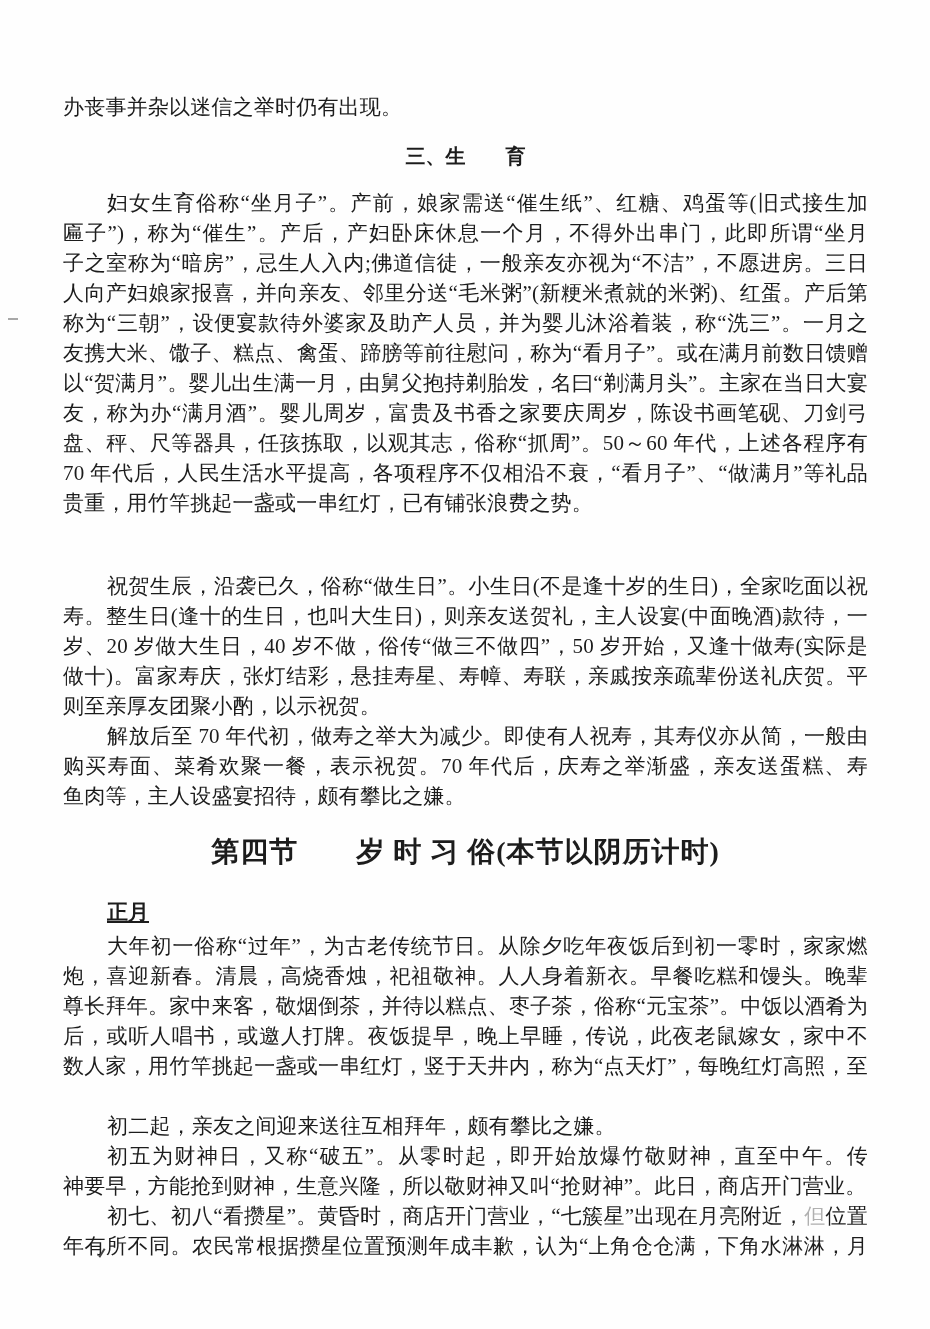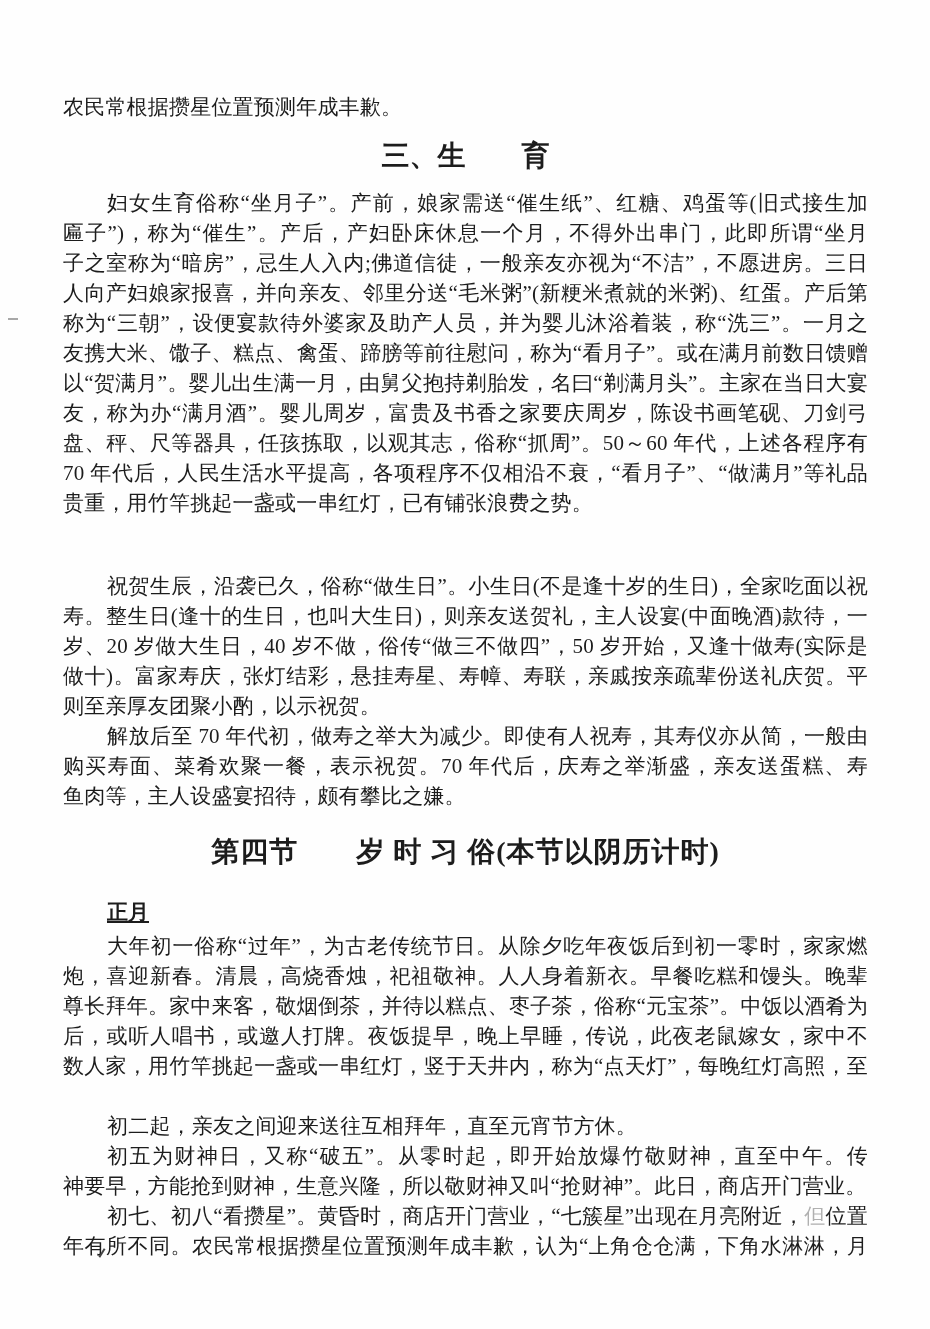--- a/index.html
+++ b/index.html
@@ -18,21 +18,21 @@
     height:30px;
     overflow:hidden;
     text-align:justify;
     text-align-last:justify;
     letter-spacing:0.2px;
   }
   .line.last { text-align:left; text-align-last:left; }
   .indent { text-indent:44px; }
   .h2 {
     font-family:"Liberation Sans","DejaVu Sans",sans-serif;
-    font-size:28px; font-weight:bold;
+    font-size:20px; font-weight:bold;
     text-align:center; text-align-last:center;
     line-height:32px;
   }
   .title1 {
     font-size:28px; font-weight:600;
     text-align:center; text-align-last:center;
     line-height:44px;
     letter-spacing:1px;
   }
   .subhead {
@@ -44,21 +44,21 @@
   }
   .faded { color:#b0b0b0; }
   .artifact { position:absolute; background:#999; }
 </style>
 </head>
 <body>
 
 <div class="page">
 
   <div class="col" style="top:92px;">
-    <div class="line last">农民常根据攒星位置预测年成丰歉。</div>
+    <div class="line last">办丧事并杂以迷信之举时仍有出现。</div>
   </div>
 
   <div class="col h2" style="top:140px;">三、生　　育</div>
 
   <div class="col" style="top:188px;">
     <div class="line indent">妇女生育俗称“坐月子”。产前，娘家需送“催生纸”、红糖、鸡蛋等(旧式接生加送“催生</div>
     <div class="line">匾子”)，称为“催生”。产后，产妇卧床休息一个月，不得外出串门，此即所谓“坐月子”。产</div>
     <div class="line">子之室称为“暗房”，忌生人入内;佛道信徒，一般亲友亦视为“不洁”，不愿进房。三日内，主</div>
     <div class="line">人向产妇娘家报喜，并向亲友、邻里分送“毛米粥”(新粳米煮就的米粥)、红蛋。产后第三天</div>
     <div class="line">称为“三朝”，设便宴款待外婆家及助产人员，并为婴儿沐浴着装，称“洗三”。一月之内，亲</div>
@@ -91,21 +91,21 @@
 
   <div class="col" style="top:931px;">
     <div class="line indent">大年初一俗称“过年”，为古老传统节日。从除夕吃年夜饭后到初一零时，家家燃放鞭</div>
     <div class="line">炮，喜迎新春。清晨，高烧香烛，祀祖敬神。人人身着新衣。早餐吃糕和馒头。晚辈向父母</div>
     <div class="line">尊长拜年。家中来客，敬烟倒茶，并待以糕点、枣子茶，俗称“元宝茶”。中饭以酒肴为主。饭</div>
     <div class="line">后，或听人唱书，或邀人打牌。夜饭提早，晚上早睡，传说，此夜老鼠嫁女，家中不能点灯。少</div>
     <div class="line">数人家，用竹竿挑起一盏或一串红灯，竖于天井内，称为“点天灯”，每晚红灯高照，至十八</div>
   </div>
 
   <div class="col" style="top:1111px;">
-    <div class="line last indent">初二起，亲友之间迎来送往互相拜年，直至元宵节方休。</div>
+    <div class="line last indent">初二起，亲友之间迎来送往互相拜年，颇有攀比之嫌。</div>
   </div>
 
   <div class="col" style="top:1141px;">
     <div class="line indent">初五为财神日，又称“破五”。从零时起，即开始放爆竹敬财神，直至中午。传说，敬财</div>
     <div class="line last">神要早，方能抢到财神，生意兴隆，所以敬财神又叫“抢财神”。此日，商店开门营业。</div>
   </div>
 
   <div class="col" style="top:1201px;">
     <div class="line indent"><span>初七、初八“看攒星”。黄昏时，商店开门营业，“七簇星”出现在月亮附近，</span><span class="faded">但</span><span>位置每</span></div>
     <div class="line">年有所不同。农民常根据攒星位置预测年成丰歉，认为“上角仓仓满，下角水淋淋，月口刀</div>

